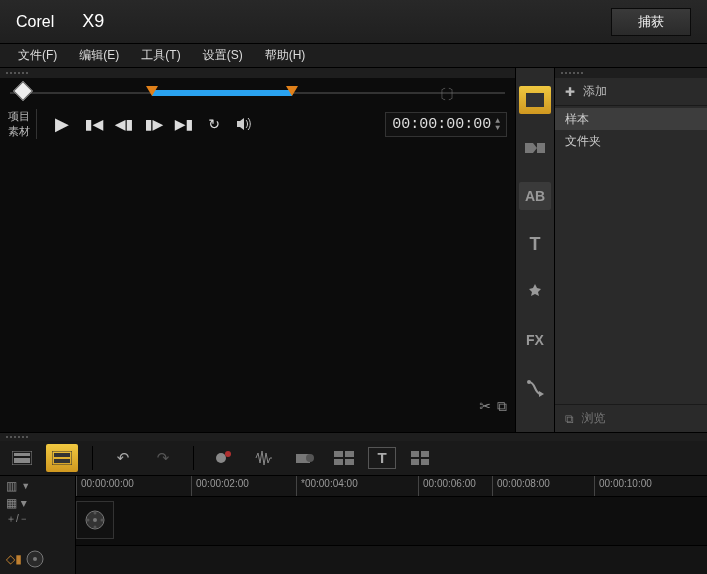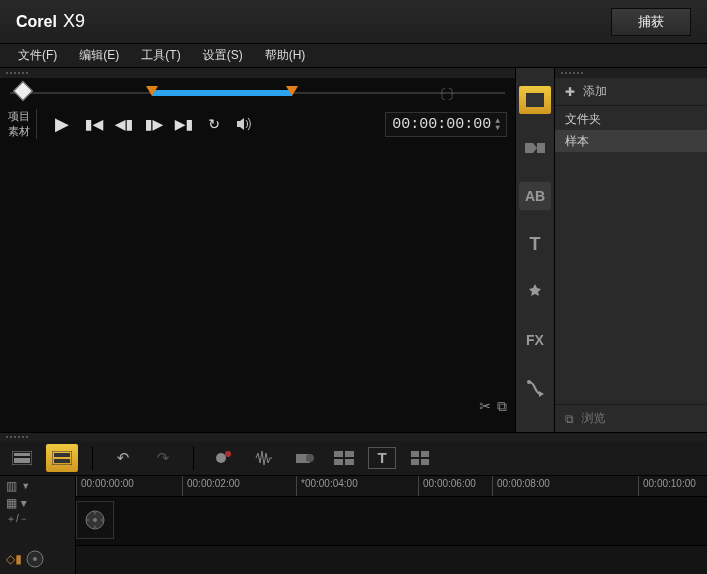--- a/index.html
+++ b/index.html
@@ -14,23 +14,23 @@
     user-select: none;
   }
   .titlebar {
     height: 44px;
     background: linear-gradient(#282828,#1f1f1f);
     display: flex;
     align-items: center;
     padding: 0 16px;
     border-bottom: 1px solid #000;
   }
-  .brand-corel { color:#fff; font-size:16px; font-weight:700; margin-right:6px; }
+  .brand-corel { color:#fff; font-size:16px; font-weight:400; margin-right:20px; }
   .brand-vs { color:#fff; font-size:18px; font-weight:700; letter-spacing:0.5px; }
-  .brand-x9 { color:#fff; font-size:18px; font-weight:300; margin-left:0; }
+  .brand-x9 { color:#fff; font-size:18px; font-weight:300; margin-left:8px; }
   .titlebar-spacer { flex:1; }
   .mode-btn {
     height: 28px;
     width: 80px;
     display:flex;
     align-items:center;
     justify-content:center;
     font-size:13px;
     color:#eee;
     background: linear-gradient(#3a3a3a,#2a2a2a);
@@ -382,22 +382,22 @@
           <span class="grip-dot"></span>
         <span class="grip-dot"></span>
           <span class="grip-dot"></span>
           <span class="grip-dot"></span>
       </div>
       <div class="lib-add">
         <span>✚</span>
         <span>添加</span>
       </div>
       <div class="lib-list">
+        <div class="lib-item selected">样本</div>
         <div class="lib-item">文件夹</div>
-        <div class="lib-item selected">样本</div>
       </div>
       <div class="lib-bottom">
         <span>⧉</span>
         <span>浏览</span>
       </div>
     </div>
   </div>
 </div>
 
 <div class="timeline">
@@ -466,25 +466,25 @@
 
   <div class="tl-ruler-row">
     <div class="tl-left-col">
       <span>▥</span>
       <span style="font-size:9px;">▼</span>
     </div>
     <div class="tl-ruler">
       <div class="playhead-line"></div>
 
       <div class="tl-tick" style="left:0px">00:00:00:00</div>
-      <div class="tl-tick" style="left:106px">00:00:02:00</div>
+      <div class="tl-tick" style="left:115px">00:00:02:00</div>
       <div class="tl-tick" style="left:220px">*00:00:04:00</div>
       <div class="tl-tick" style="left:342px">00:00:06:00</div>
       <div class="tl-tick" style="left:416px">00:00:08:00</div>
-      <div class="tl-tick" style="left:562px">00:00:10:00</div>
+      <div class="tl-tick" style="left:518px">00:00:10:00</div>
     </div>
   </div>
 
   <div class="tl-tracks-row">
     <div class="tl-left-col" style="flex-direction:column; align-items:flex-start; gap:2px;">
       <span>▦ ▾</span>
       <span style="font-size:10px;">＋/－</span>
     </div>
     <div class="tl-track-area">
       <div class="clip-thumb">

